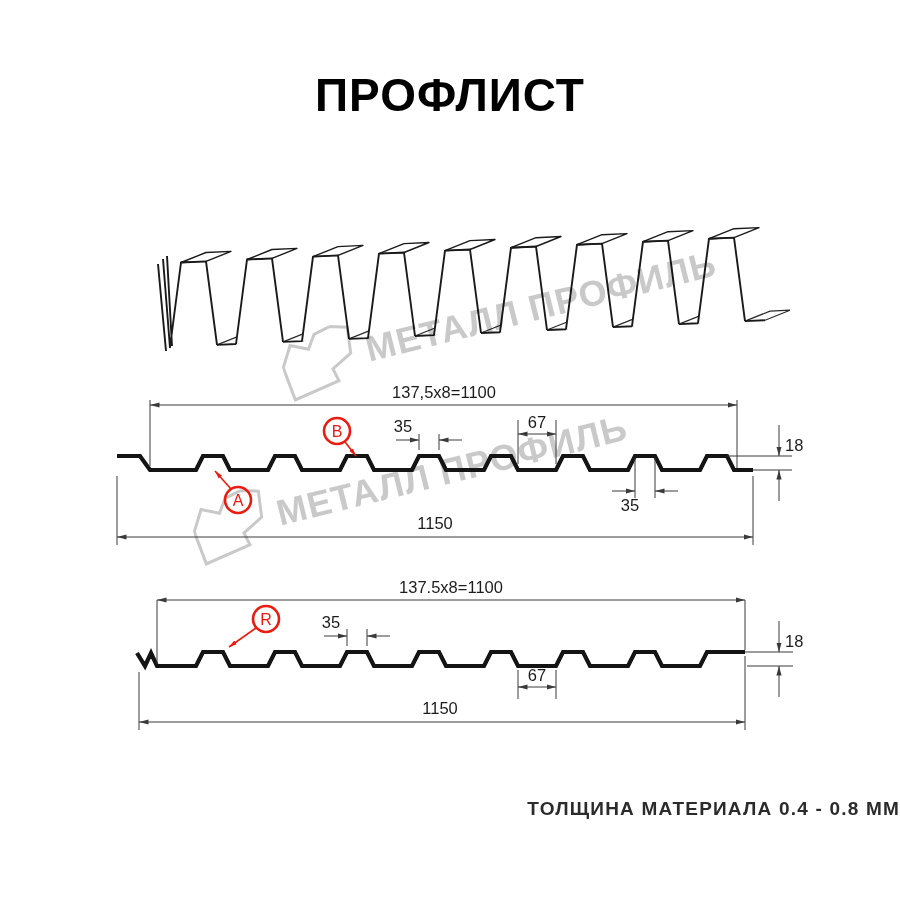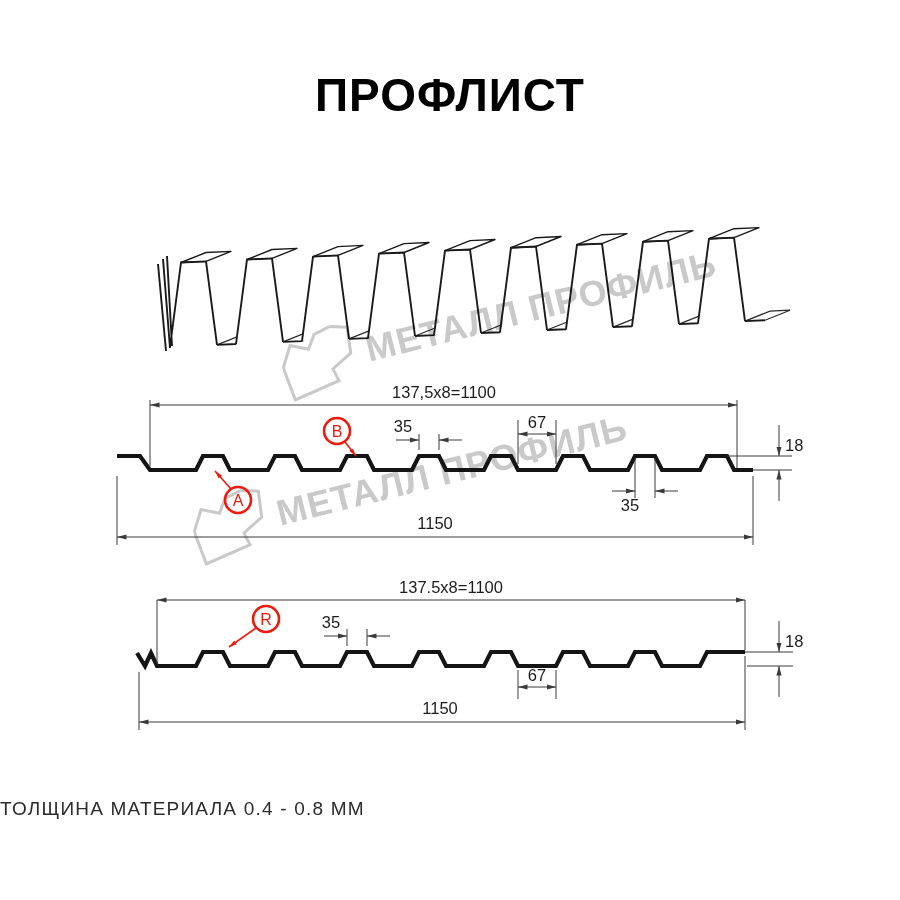--- a/index.html
+++ b/index.html
@@ -2,22 +2,22 @@
 <html><head>
 <meta charset="utf-8">
 <style>
   html,body{margin:0;padding:0;background:#fff;}
   .page{position:relative;width:900px;height:900px;background:#fff;overflow:hidden;
         font-family:"Liberation Sans",sans-serif;}
   .title{position:absolute;top:70px;left:0;width:900px;text-align:center;
          font-size:46px;font-weight:bold;letter-spacing:1px;color:#000;line-height:1.1;}
   .subtitle{position:absolute;top:134px;left:0;width:900px;text-align:center;
          font-size:21px;font-weight:normal;letter-spacing:1px;color:#141414;}
-  .footer{position:absolute;top:798px;left:0;width:900px;text-align:left;
-         font-size:19px;font-weight:normal;letter-spacing:1.2px;color:#2b2b2b;}
+  .footer{position:absolute;top:798px;left:0;width:900px;text-align:right;
+         font-size:19px;font-weight:bold;letter-spacing:1.2px;color:#2b2b2b;}
   svg.layer{position:absolute;left:0;top:0;}
   #sheet3d{z-index:1;}
   .wm{position:absolute;z-index:2;display:flex;align-items:center;gap:10px;
       transform:rotate(-14deg);transform-origin:0 50%;mix-blend-mode:multiply;
       pointer-events:none;white-space:nowrap;}
   .wm span{font-size:36px;font-weight:bold;letter-spacing:1px;color:#c9c9c9;}
   #wm1{left:283px;top:338px;}
   #wm2{left:194px;top:502px;}
   #dims{z-index:3;}
   .prof{fill:none;stroke:#141414;stroke-width:4.2;stroke-linejoin:miter;}

